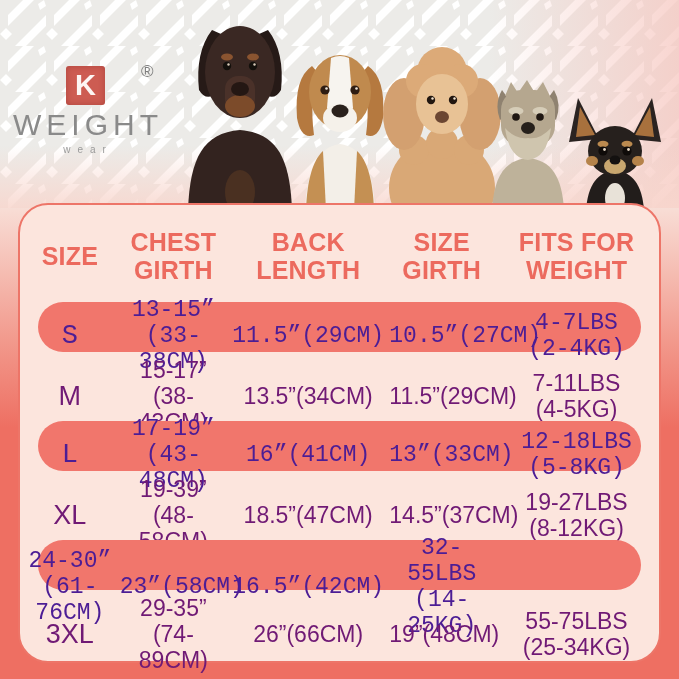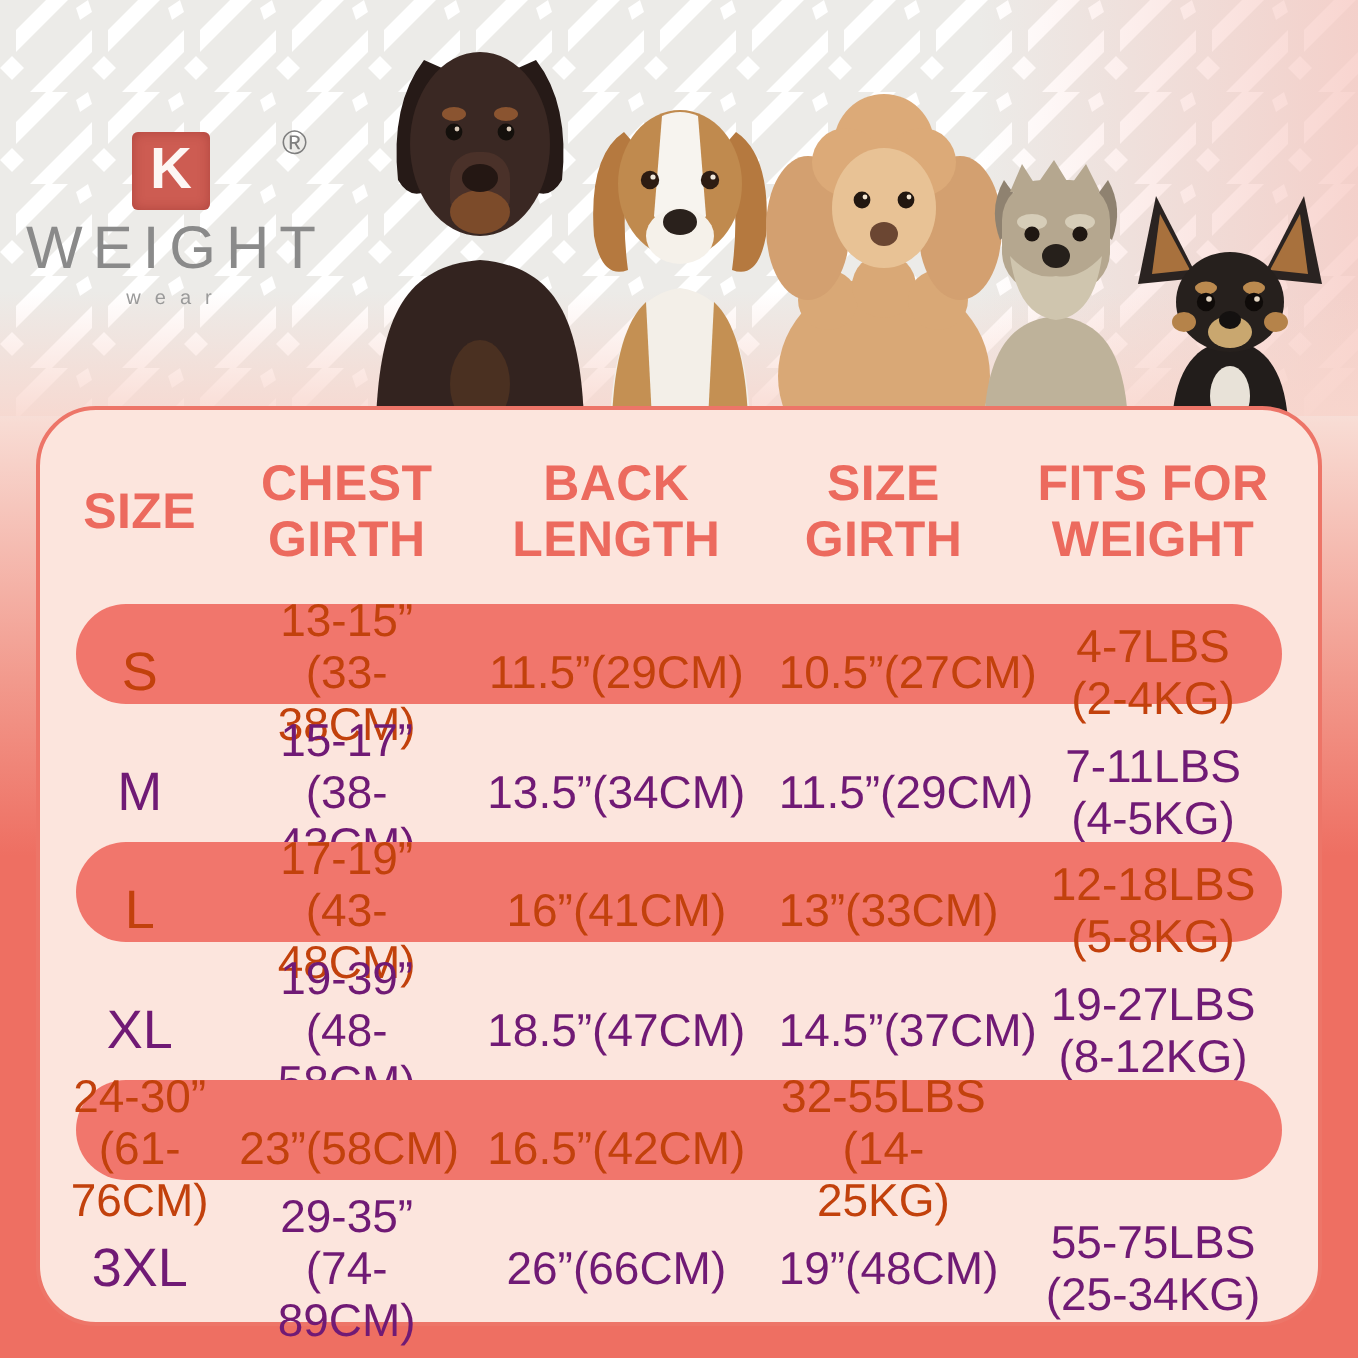--- a/index.html
+++ b/index.html
@@ -64,21 +64,21 @@
   .cell .l1, .cell .l2 { display:block; }
   .header .cell { color:#ec6a5e; font-weight:700; font-size:25px; line-height:28px; letter-spacing:.2px; }
   .cell.size { font-size:27px; }
   
   .row-wrap { position:relative; height:59.5px; }
   .row-wrap .pill {
     position:absolute; left:18px; right:18px; top:4.5px; height:50px;
     border-radius:26px; background:#f1766c;
   }
   .row-wrap .grid-row { position:relative; height:59.5px; }
-  .row-wrap.hl .cell { color:#c2410c; }
+  .row-wrap.hl .cell { color:#4c1d95;font-family:Liberation Mono, monospace; }
 </style>
 </head>
 <body>
 
 <div class="stage">
 
   <div class="ht-strip">
     <svg width="679" height="208">
       <defs>
         <pattern id="ht" width="46" height="46" patternUnits="userSpaceOnUse">

